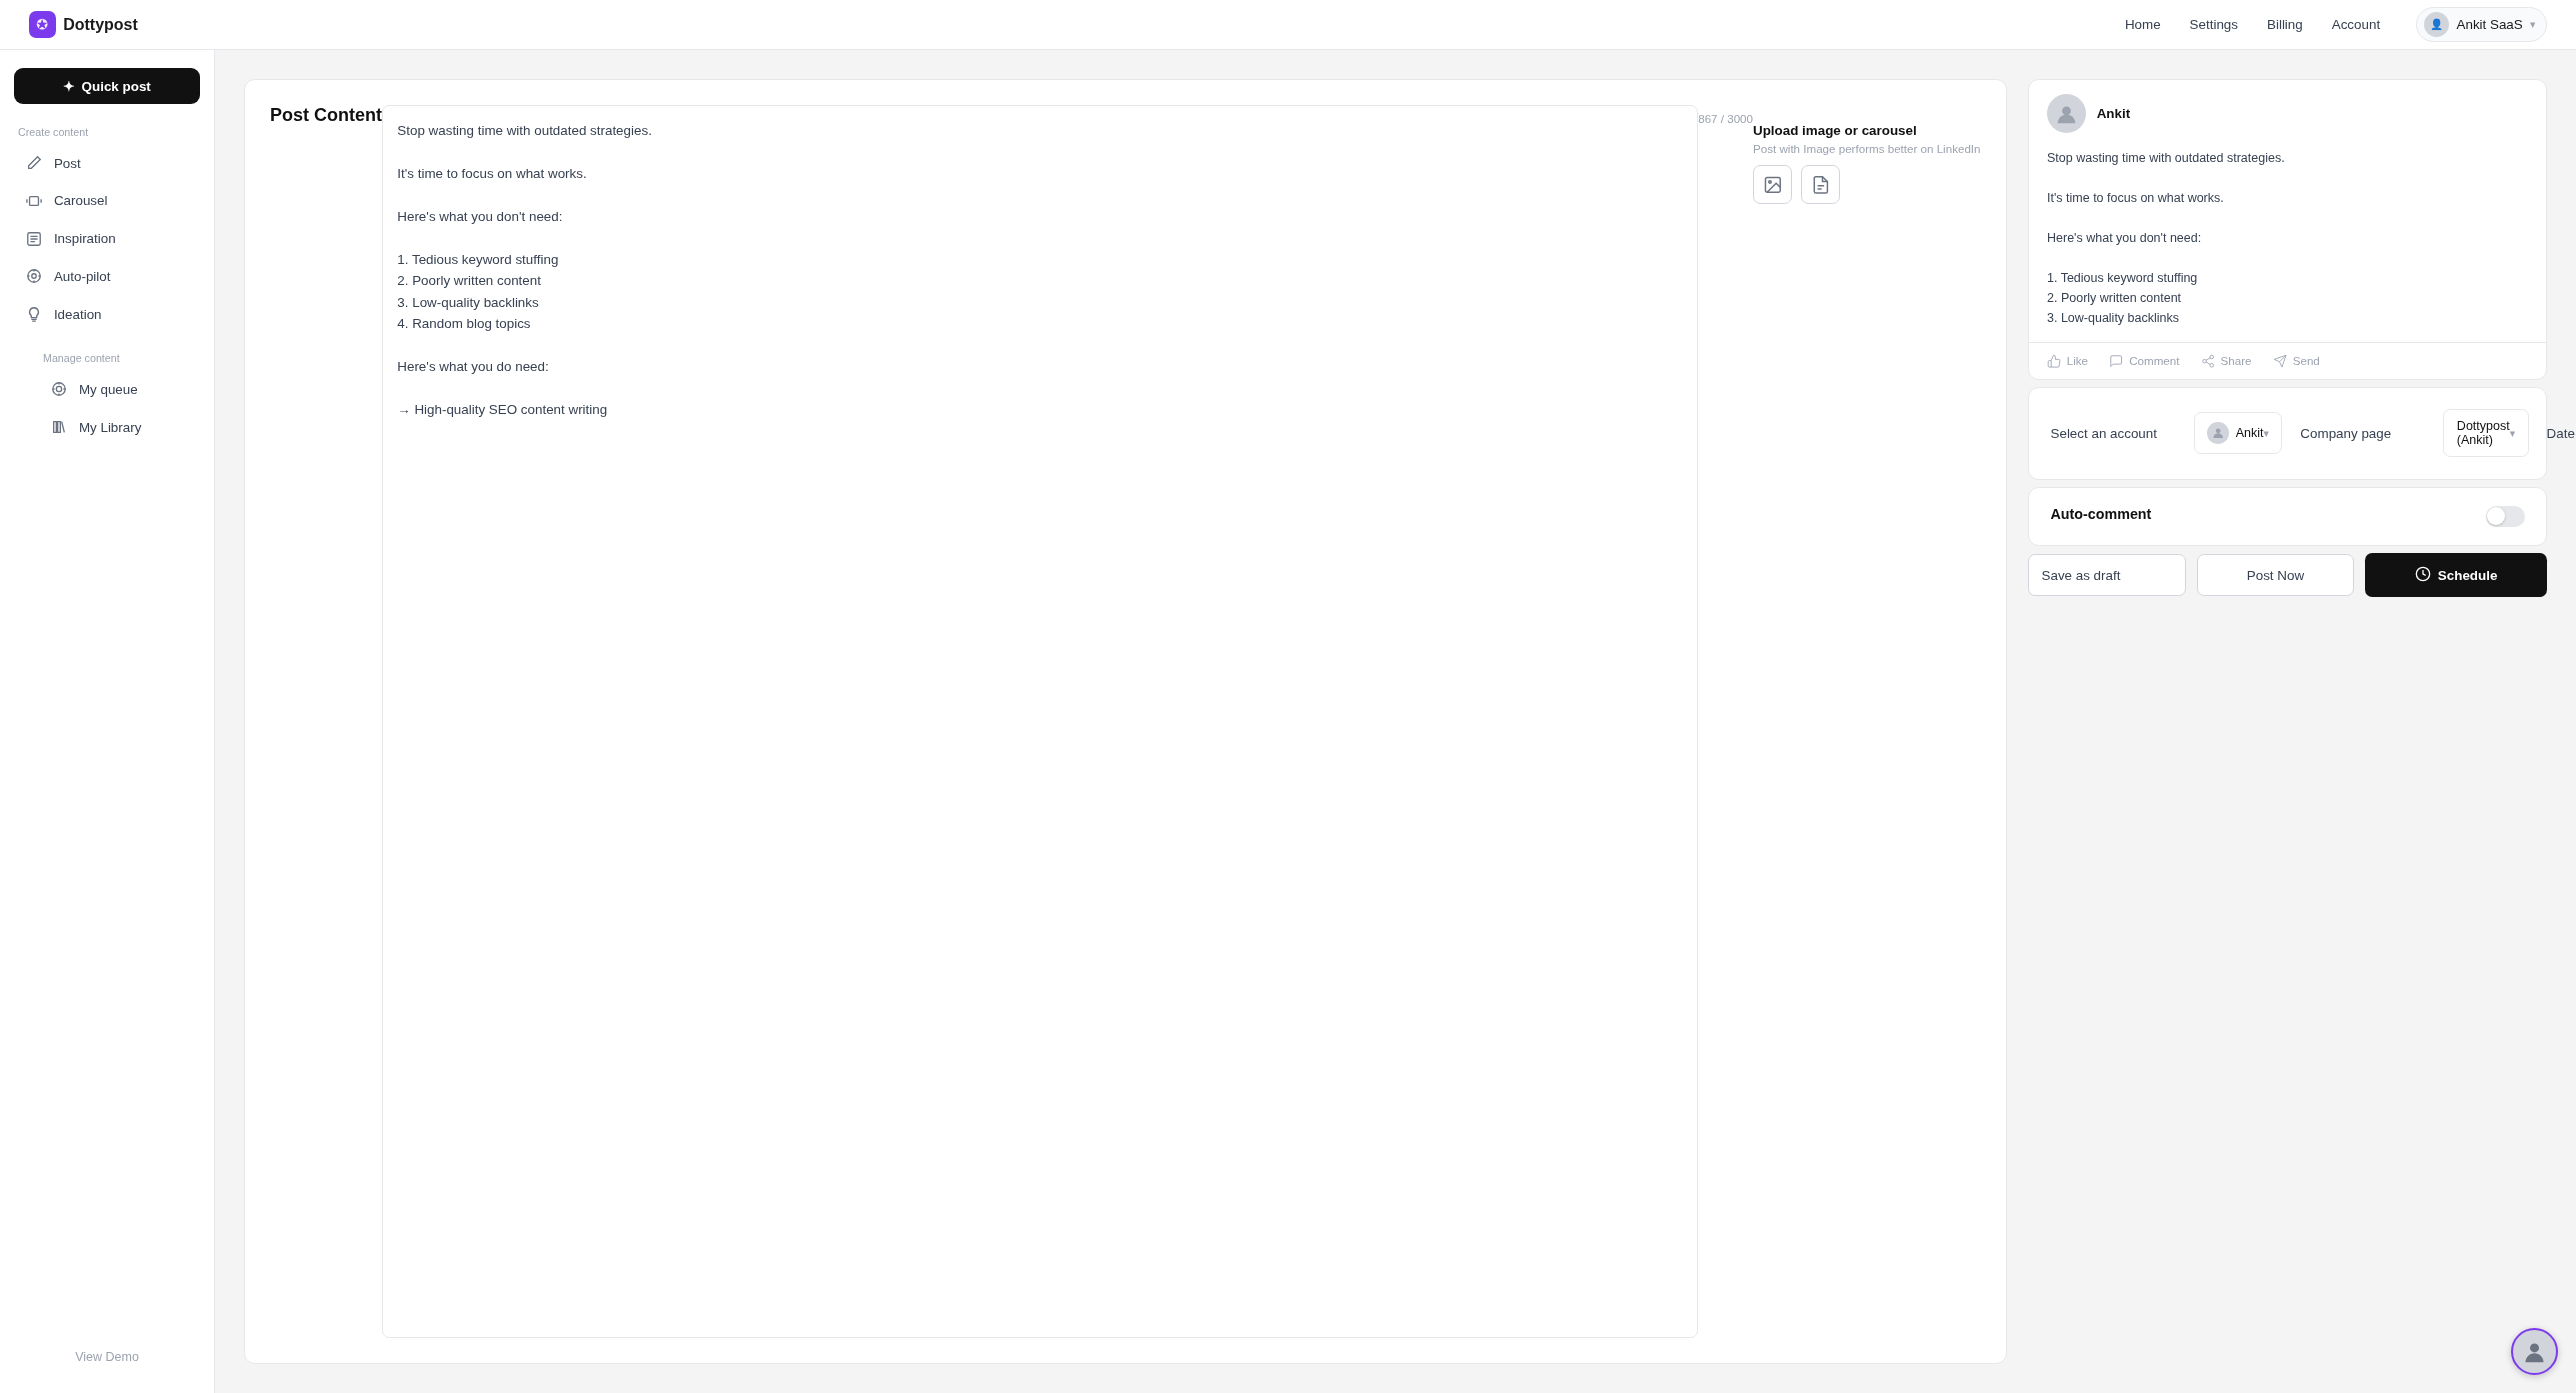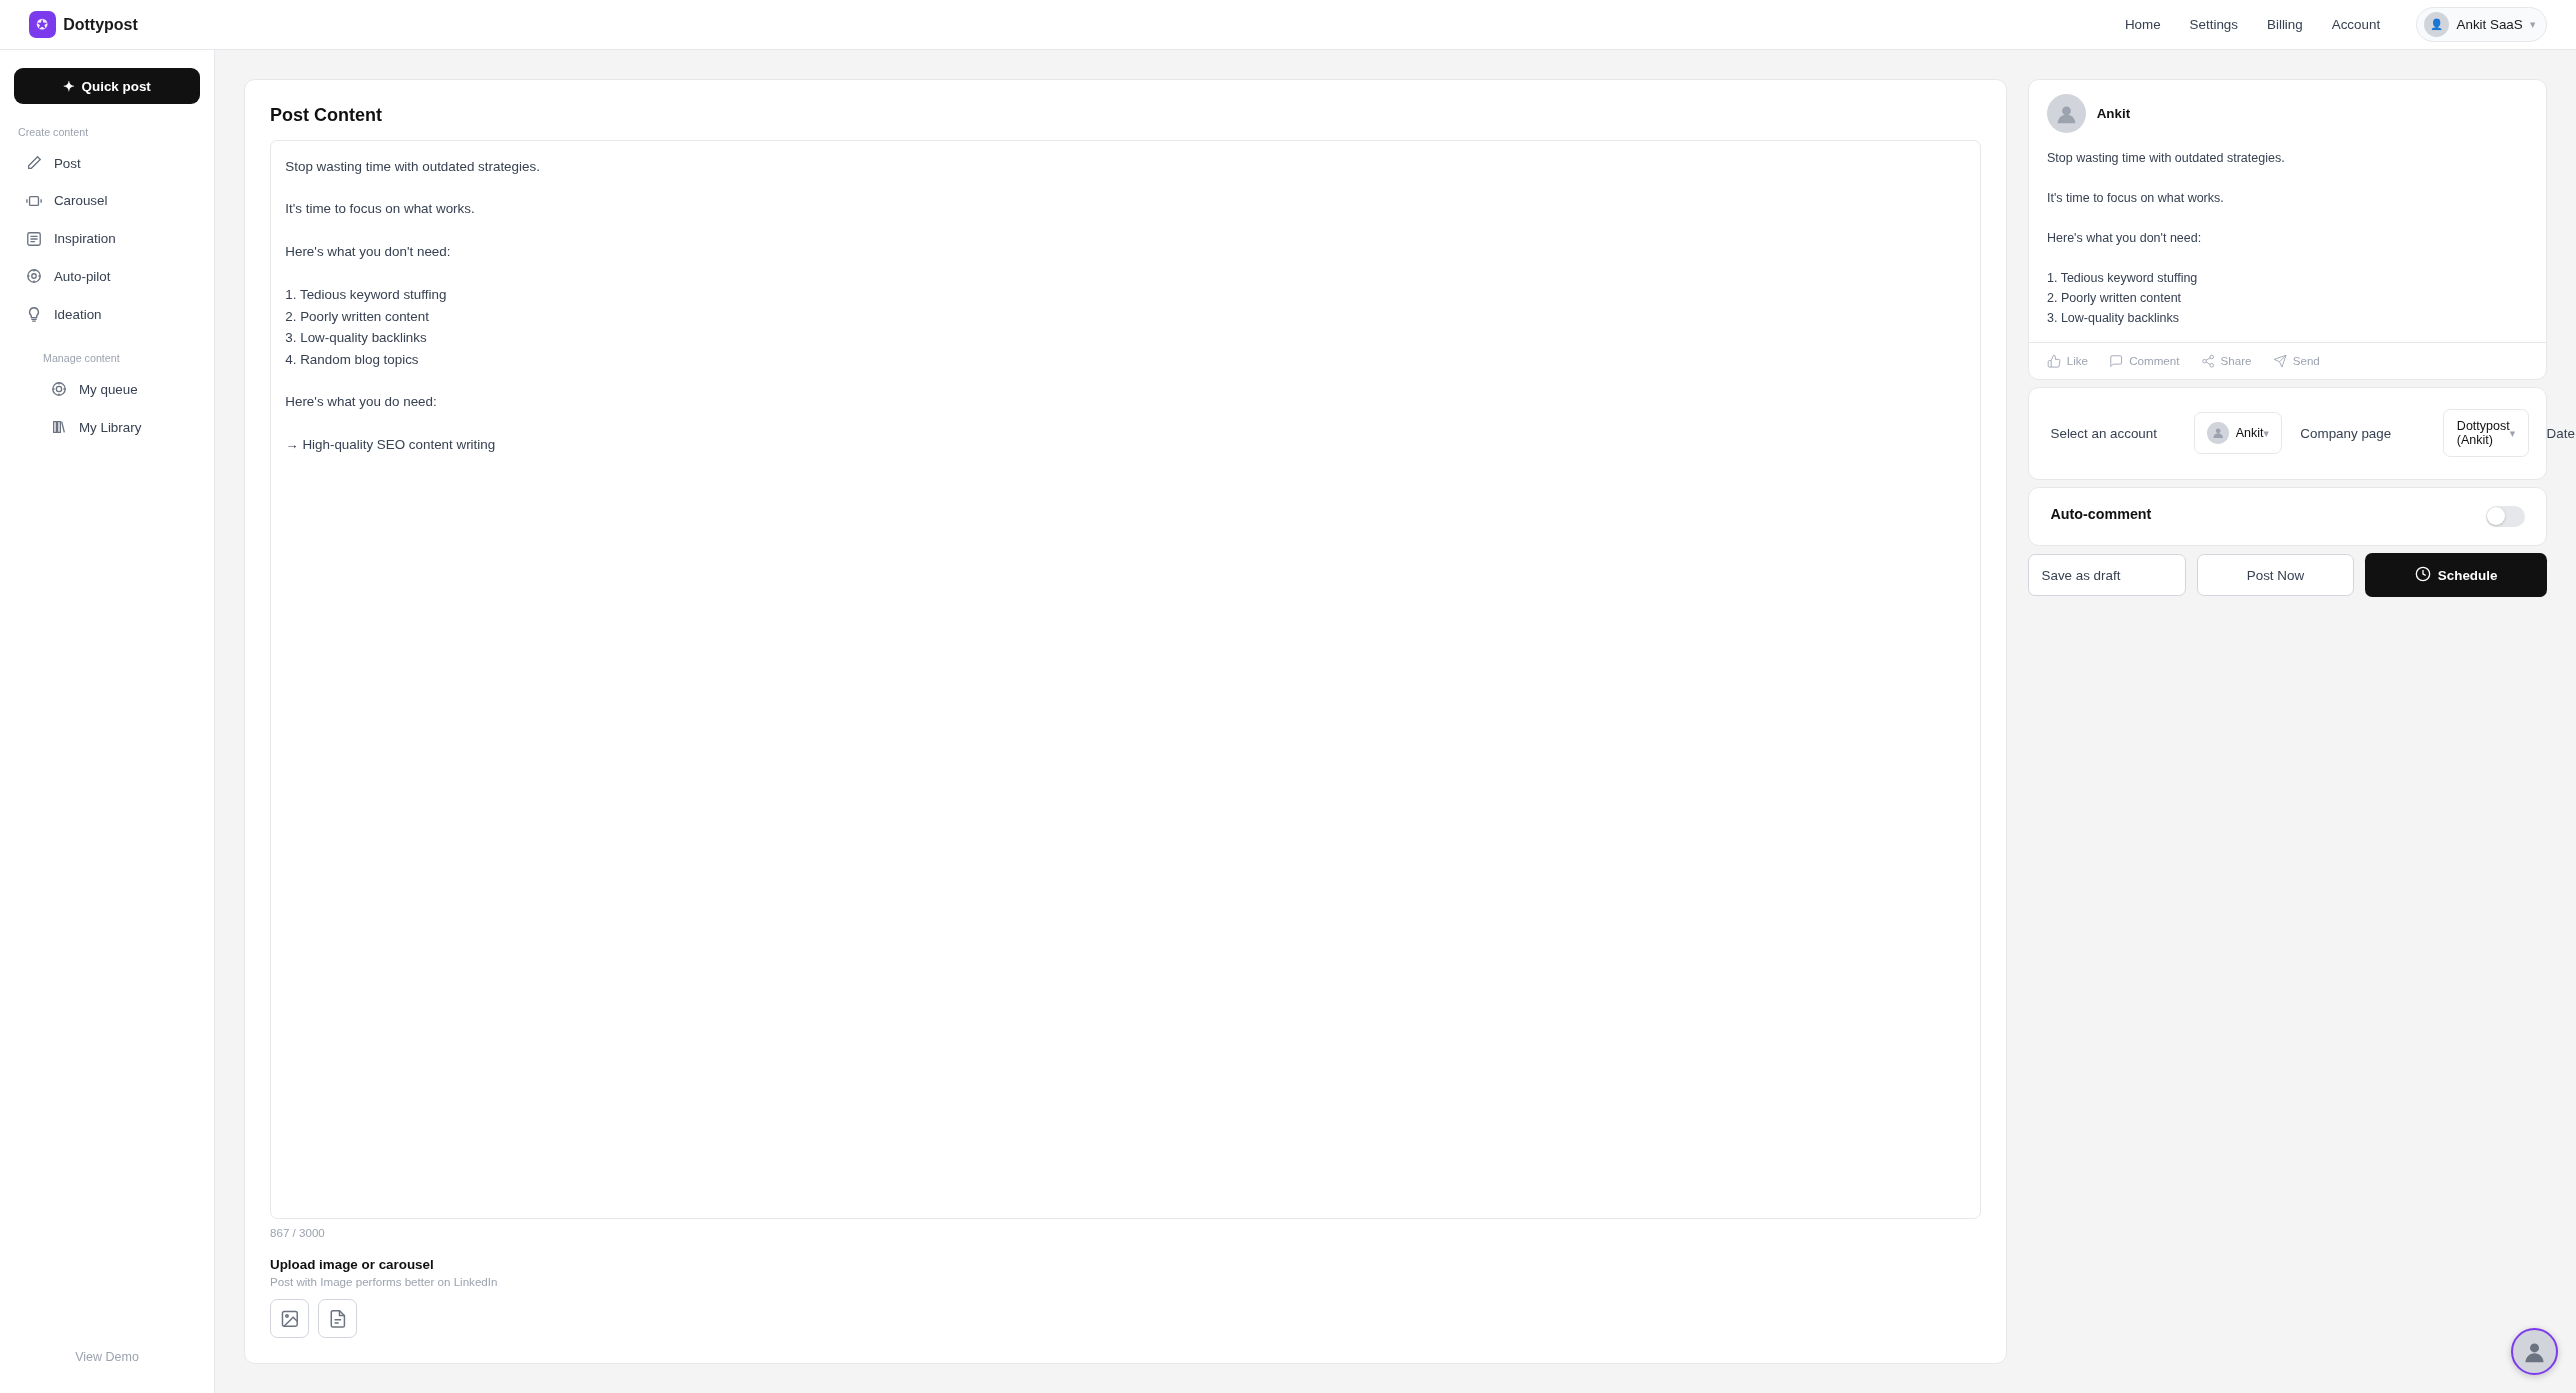--- a/index.html
+++ b/index.html
@@ -159,21 +159,21 @@
     }
 
     
     .post-editor {
       background: #fff;
       border-radius: 10.7px;
       border: 0.9px solid #e5e7eb;
       padding: 25px;
       flex: 1;
       display: flex;
-      flex-direction: column;
+      flex-direction: row;
       min-width: 0;
     }
     .post-editor-title {
       font-size: 18px;
       font-weight: 700;
       margin-bottom: 14.3px;
       color: #111;
     }
     .post-textarea {
       border: 0.9px solid #e5e7eb;

